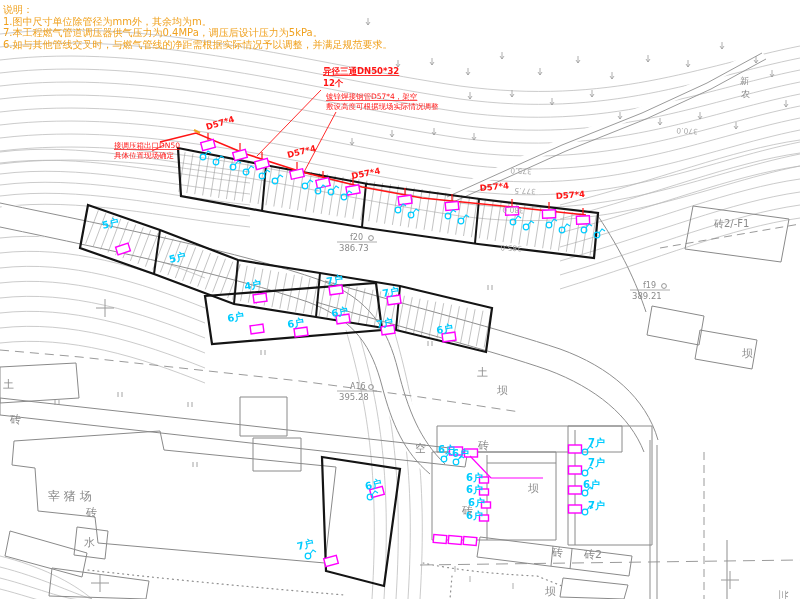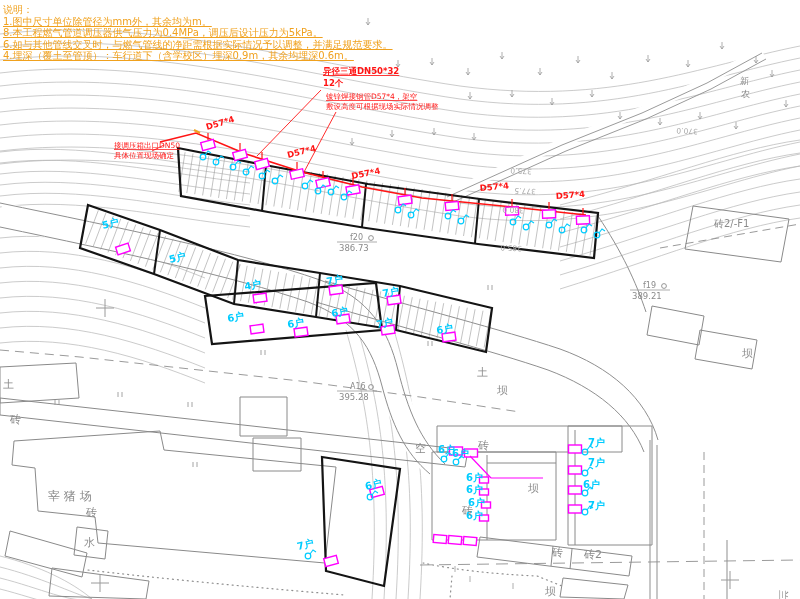--- a/index.html
+++ b/index.html
@@ -2,21 +2,21 @@
 <html><head>
 <meta charset="utf-8">
 <style>
   html,body{margin:0;padding:0;background:#e8e8e8;}
   .canvas{position:relative;width:800px;height:599px;background:#ffffff;overflow:hidden;
           font-family:"DejaVu Sans",sans-serif;}
   svg{position:absolute;left:0;top:0;}
   .notes{position:absolute;left:3px;top:4px;width:360px;color:#f0a11e;font-size:10px;
          line-height:11.5px;z-index:5;font-family:"DejaVu Sans",sans-serif;}
   .notes .nh{text-decoration:none;}
-  .notes .nl{text-decoration:underline;white-space:nowrap;}
+  .notes .nl{white-space:nowrap;}
   text{font-family:"DejaVu Sans",sans-serif;}
 </style>
 </head>
 <body>
 
 <div class="canvas">
   <svg id="map" width="800" height="599" viewBox="0 0 800 599">
       <g>
         <path d="M0,34 C150,16 310,64 460,86 C610,106 700,66 800,46" fill="none" stroke="#b4b4b4" stroke-width="0.7"></path>
         <path d="M0,47 C150,29 310,77 460,99 C610,119 700,78 800,58" fill="none" stroke="#b4b4b4" stroke-width="0.7"></path>
@@ -485,17 +485,16 @@
         <text x="536" y="189" fill="#a8a8a8" font-size="7.5" transform="rotate(183 536 189)">377.5</text>
         <text x="524" y="208" fill="#a8a8a8" font-size="7.5" transform="rotate(183 524 208)">380.0</text>
         <text x="522" y="246" fill="#a8a8a8" font-size="7.5" transform="rotate(183 522 246)">385.0</text>
         <text x="698" y="129" fill="#a8a8a8" font-size="7.5" transform="rotate(183 698 129)">370.0</text>
       </g>
     </svg>
 
   <div class="notes">
     <div class="nh">说明：</div>
     <div class="nl">1.图中尺寸单位除管径为mm外，其余均为m。</div>
-    <div class="nl">8.本工程燃气管道调压器供气压力为0.4MPa，调压后设计压力为5kPa。</div>
+    <div class="nl">7.本工程燃气管道调压器供气压力为0.4MPa，调压后设计压力为5kPa。</div>
     <div class="nl">6.如与其他管线交叉时，与燃气管线的净距需根据实际情况予以调整，并满足规范要求。</div>
-    <div class="nl">4.埋深（覆土至管顶）：车行道下（含学校区）埋深0.9m，其余均埋深0.6m。</div>
   </div>
 </div>
 
 </body></html>

